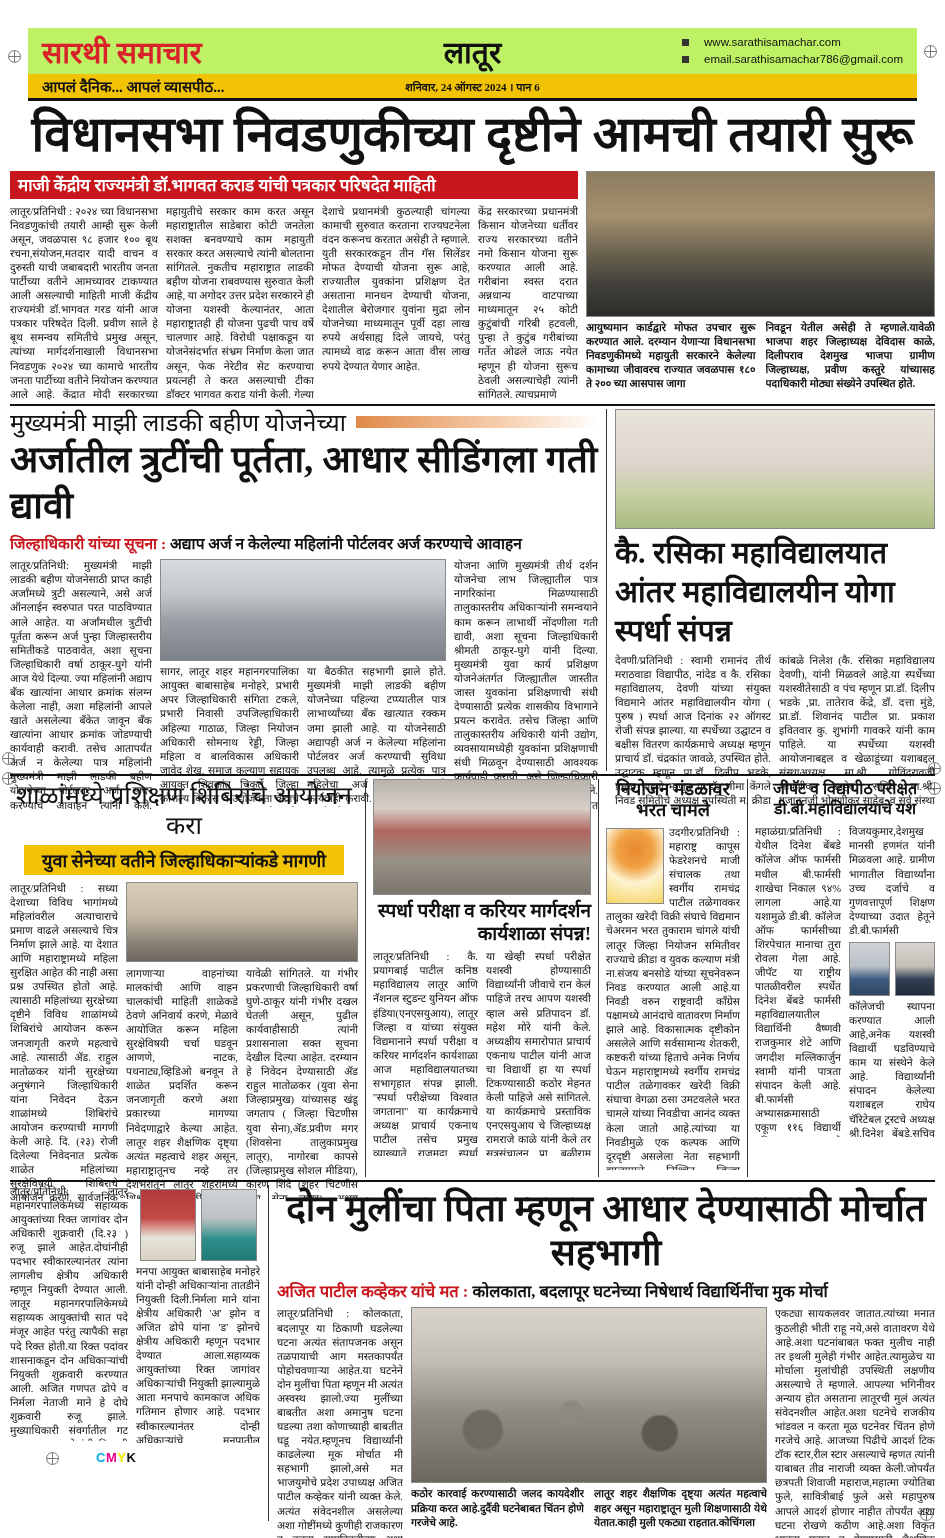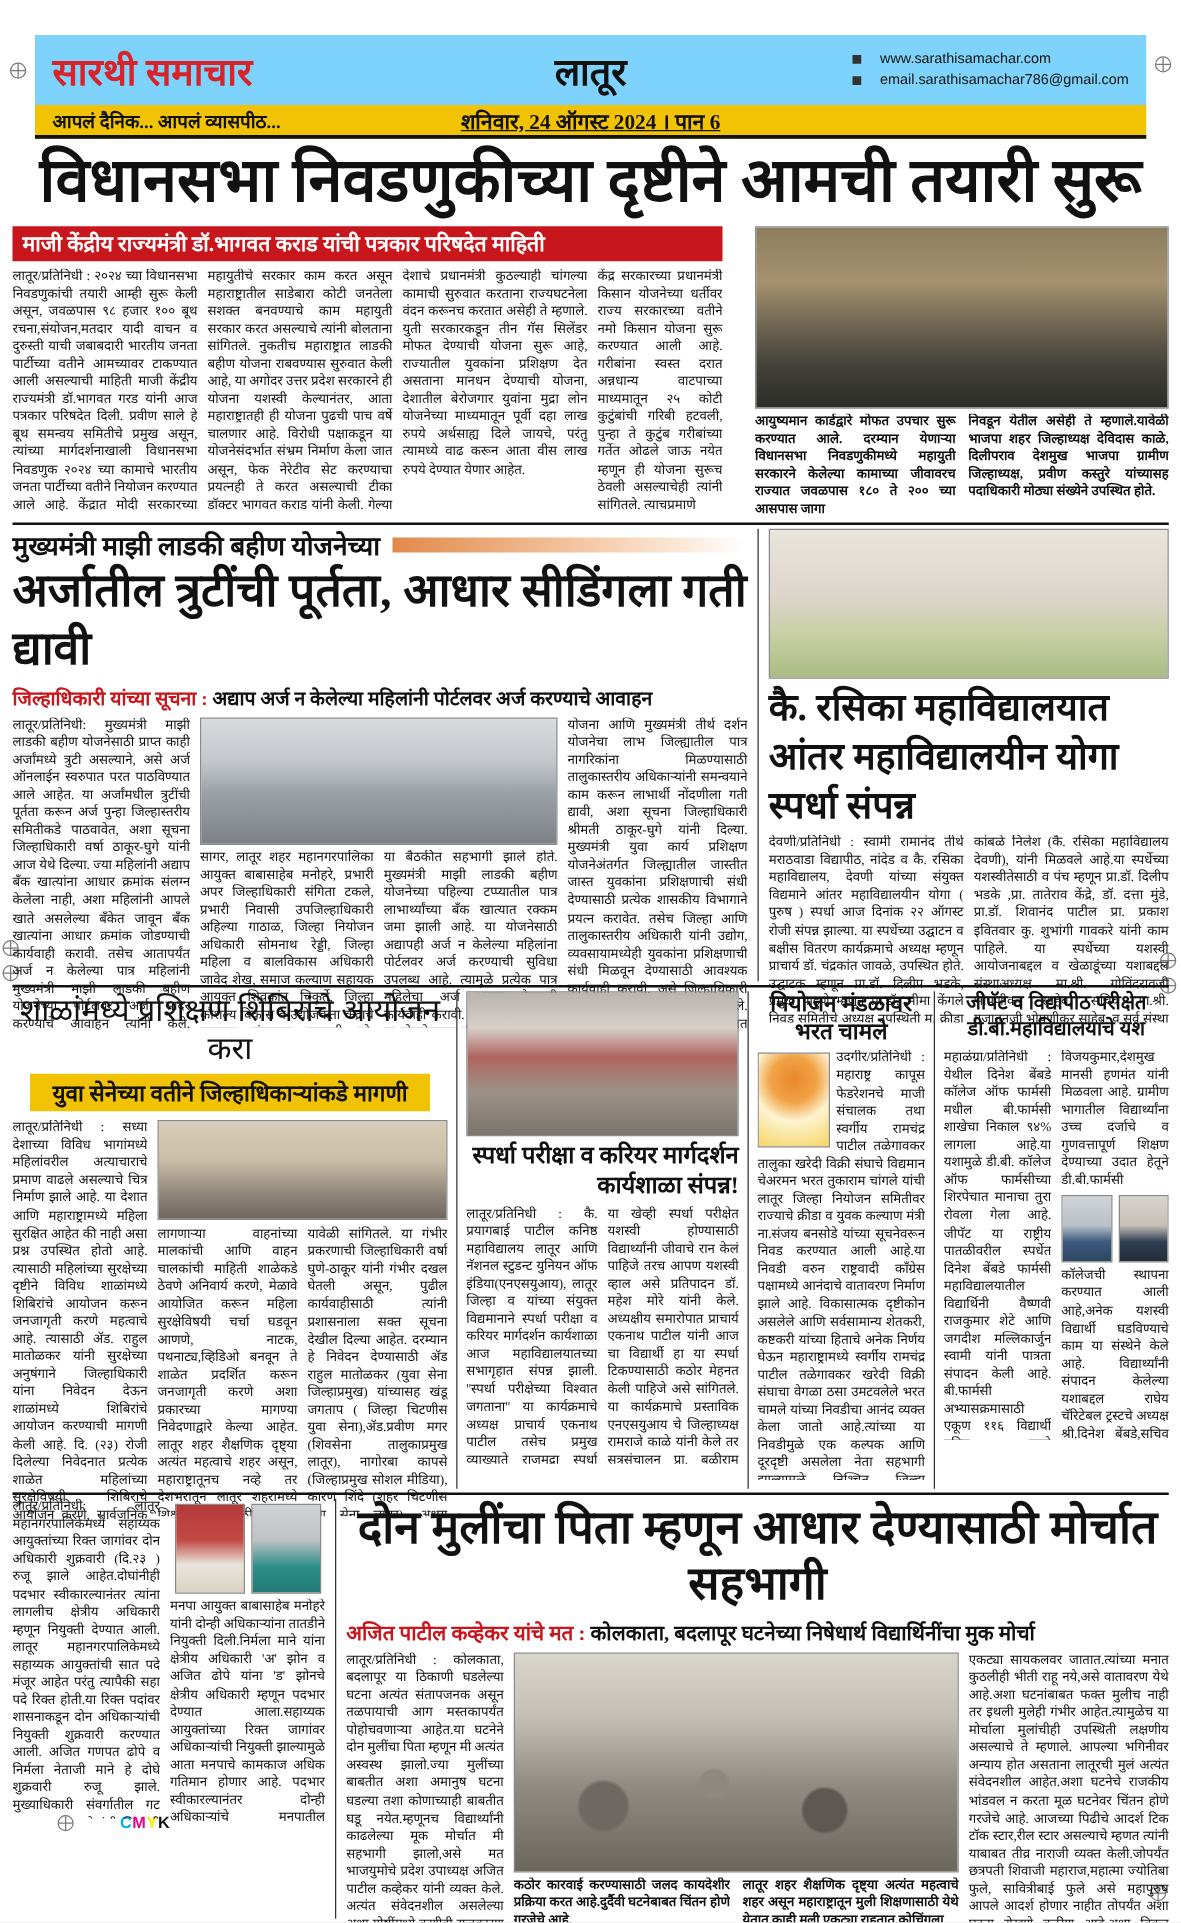--- a/index.html
+++ b/index.html
@@ -11,57 +11,57 @@
   
   .reg{ position:absolute; width:13px; height:13px; border:1px solid #777; border-radius:50%;
         background:
          linear-gradient(#777,#777) center/100% 1px no-repeat,
          linear-gradient(#777,#777) center/1px 100% no-repeat; }
   .cmyk{ position:absolute; font-family:"Liberation Sans",sans-serif; font-weight:bold; font-size:13px; letter-spacing:.5px;}
   .cmyk .c{color:#00aeef}.cmyk .m{color:#ec008c}.cmyk .y{color:#fff200; text-shadow:0 0 1px #bbb;}.cmyk .k{color:#111}
 
   
   .masthead{ margin:0 18px; }
-  .mast-top{ background:#7dd3fc; display:grid; grid-template-columns:1fr auto 1fr; align-items:center;
-             height:56px; padding:0 14px; }
+  .mast-top{ background:#bef264; display:grid; grid-template-columns:1fr auto 1fr; align-items:center;
+             height:46px; padding:0 14px; }
   .brand{ color:#d8232a; font-weight:bold; font-size:30px; }
   .edition{ font-weight:bold; font-size:30px; text-align:center; }
   .contact{ justify-self:end; font-family:"Liberation Sans",sans-serif; font-size:11.5px; line-height:1.5; }
   .c-line{ display:flex; align-items:center; gap:15px; }
   .sq{ width:7px; height:7px; background:#333; display:inline-block; }
   .mast-bar{ background:#f2c204; display:grid; grid-template-columns:1fr auto 1fr; align-items:center;
              height:27px; padding:0 14px; border-bottom:3px solid #111; }
   .tagline{ font-weight:bold; font-size:15px; }
-  .dateline{ font-weight:bold; font-size:17px; text-align:right;text-decoration:underline; }
+  .dateline{ font-weight:bold; font-size:11px; text-align:right; }
 
   
   .bt{ font-size:10.6px; line-height:1.33; text-align:justify; overflow:hidden; }
   .red{ color:#c8161d; font-weight:bold; }
   .rule{ border:none; border-top:2.5px solid #111; margin:3px 0; }
   .ph{ border:1px solid #8a8a8a; }
 
   
   h1.lead-h{ font-size:49px; line-height:1.3; text-align:center; font-weight:bold; margin:2px 0 4px; }
-  .lead-mid{ display:flex; gap:26px; }
+  .lead-mid{ display:flex; gap:8px; }
   .lead-left{ width:568px; }
   .redbar{ background:#c8161d; color:#fff; font-weight:bold; font-size:17px; height:28px;
            display:flex; align-items:center; padding:0 8px; margin-bottom:6px; }
   .lead-cols{ display:flex; gap:8px; height:196px; }
   .lead-cols .bt{ flex:1; }
   .lead-cols .bt.narrow{ flex:0 0 100px; }
   .lead-right{ flex:1; }
   .ph-press{ height:146px; background:linear-gradient(180deg,#8d7c5f 0%,#a5916f 30%,#6e6551 55%,#41403a 78%,#2c2c28 100%); }
   .cap-row{ display:flex; gap:10px; margin-top:4px; }
   .cap-row .bt{ flex:1; font-weight:bold; }
 
   
   .sec2{ display:flex; gap:8px; height:362px; }
   .s2-left{ width:588px; }
   .kicker-row{ display:flex; align-items:center; gap:10px; height:26px; }
-  .kicker{ font-weight:bold; font-size:21px; }
+  .kicker{ font-weight:normal; font-size:24px; }
   .kbar{ flex:1; height:12px; background:linear-gradient(to right,#e08a4a,#f6cfae 60%,#ffffff); }
   h2.s2-h{ font-size:37px; line-height:1.25; font-weight:bold; margin:2px 0 3px; }
   .s2-sub{ font-size:15.5px; font-weight:bold; margin-bottom:5px; }
   .s2-body{ display:flex; gap:8px; height:252px; }
   .s2-body .c1{ flex:0 0 142px; }
   .s2-mid{ flex:0 0 286px; }
   .ph-meeting{ height:102px; background:linear-gradient(180deg,#d8dbde 0%,#c2c6ca 35%,#9aa0a6 60%,#7c8187 100%); }
   .s2-midcols{ display:flex; gap:8px; margin-top:4px; height:142px; }
   .s2-midcols .bt{ flex:1; }
   .s2-body .c4{ flex:1; }

